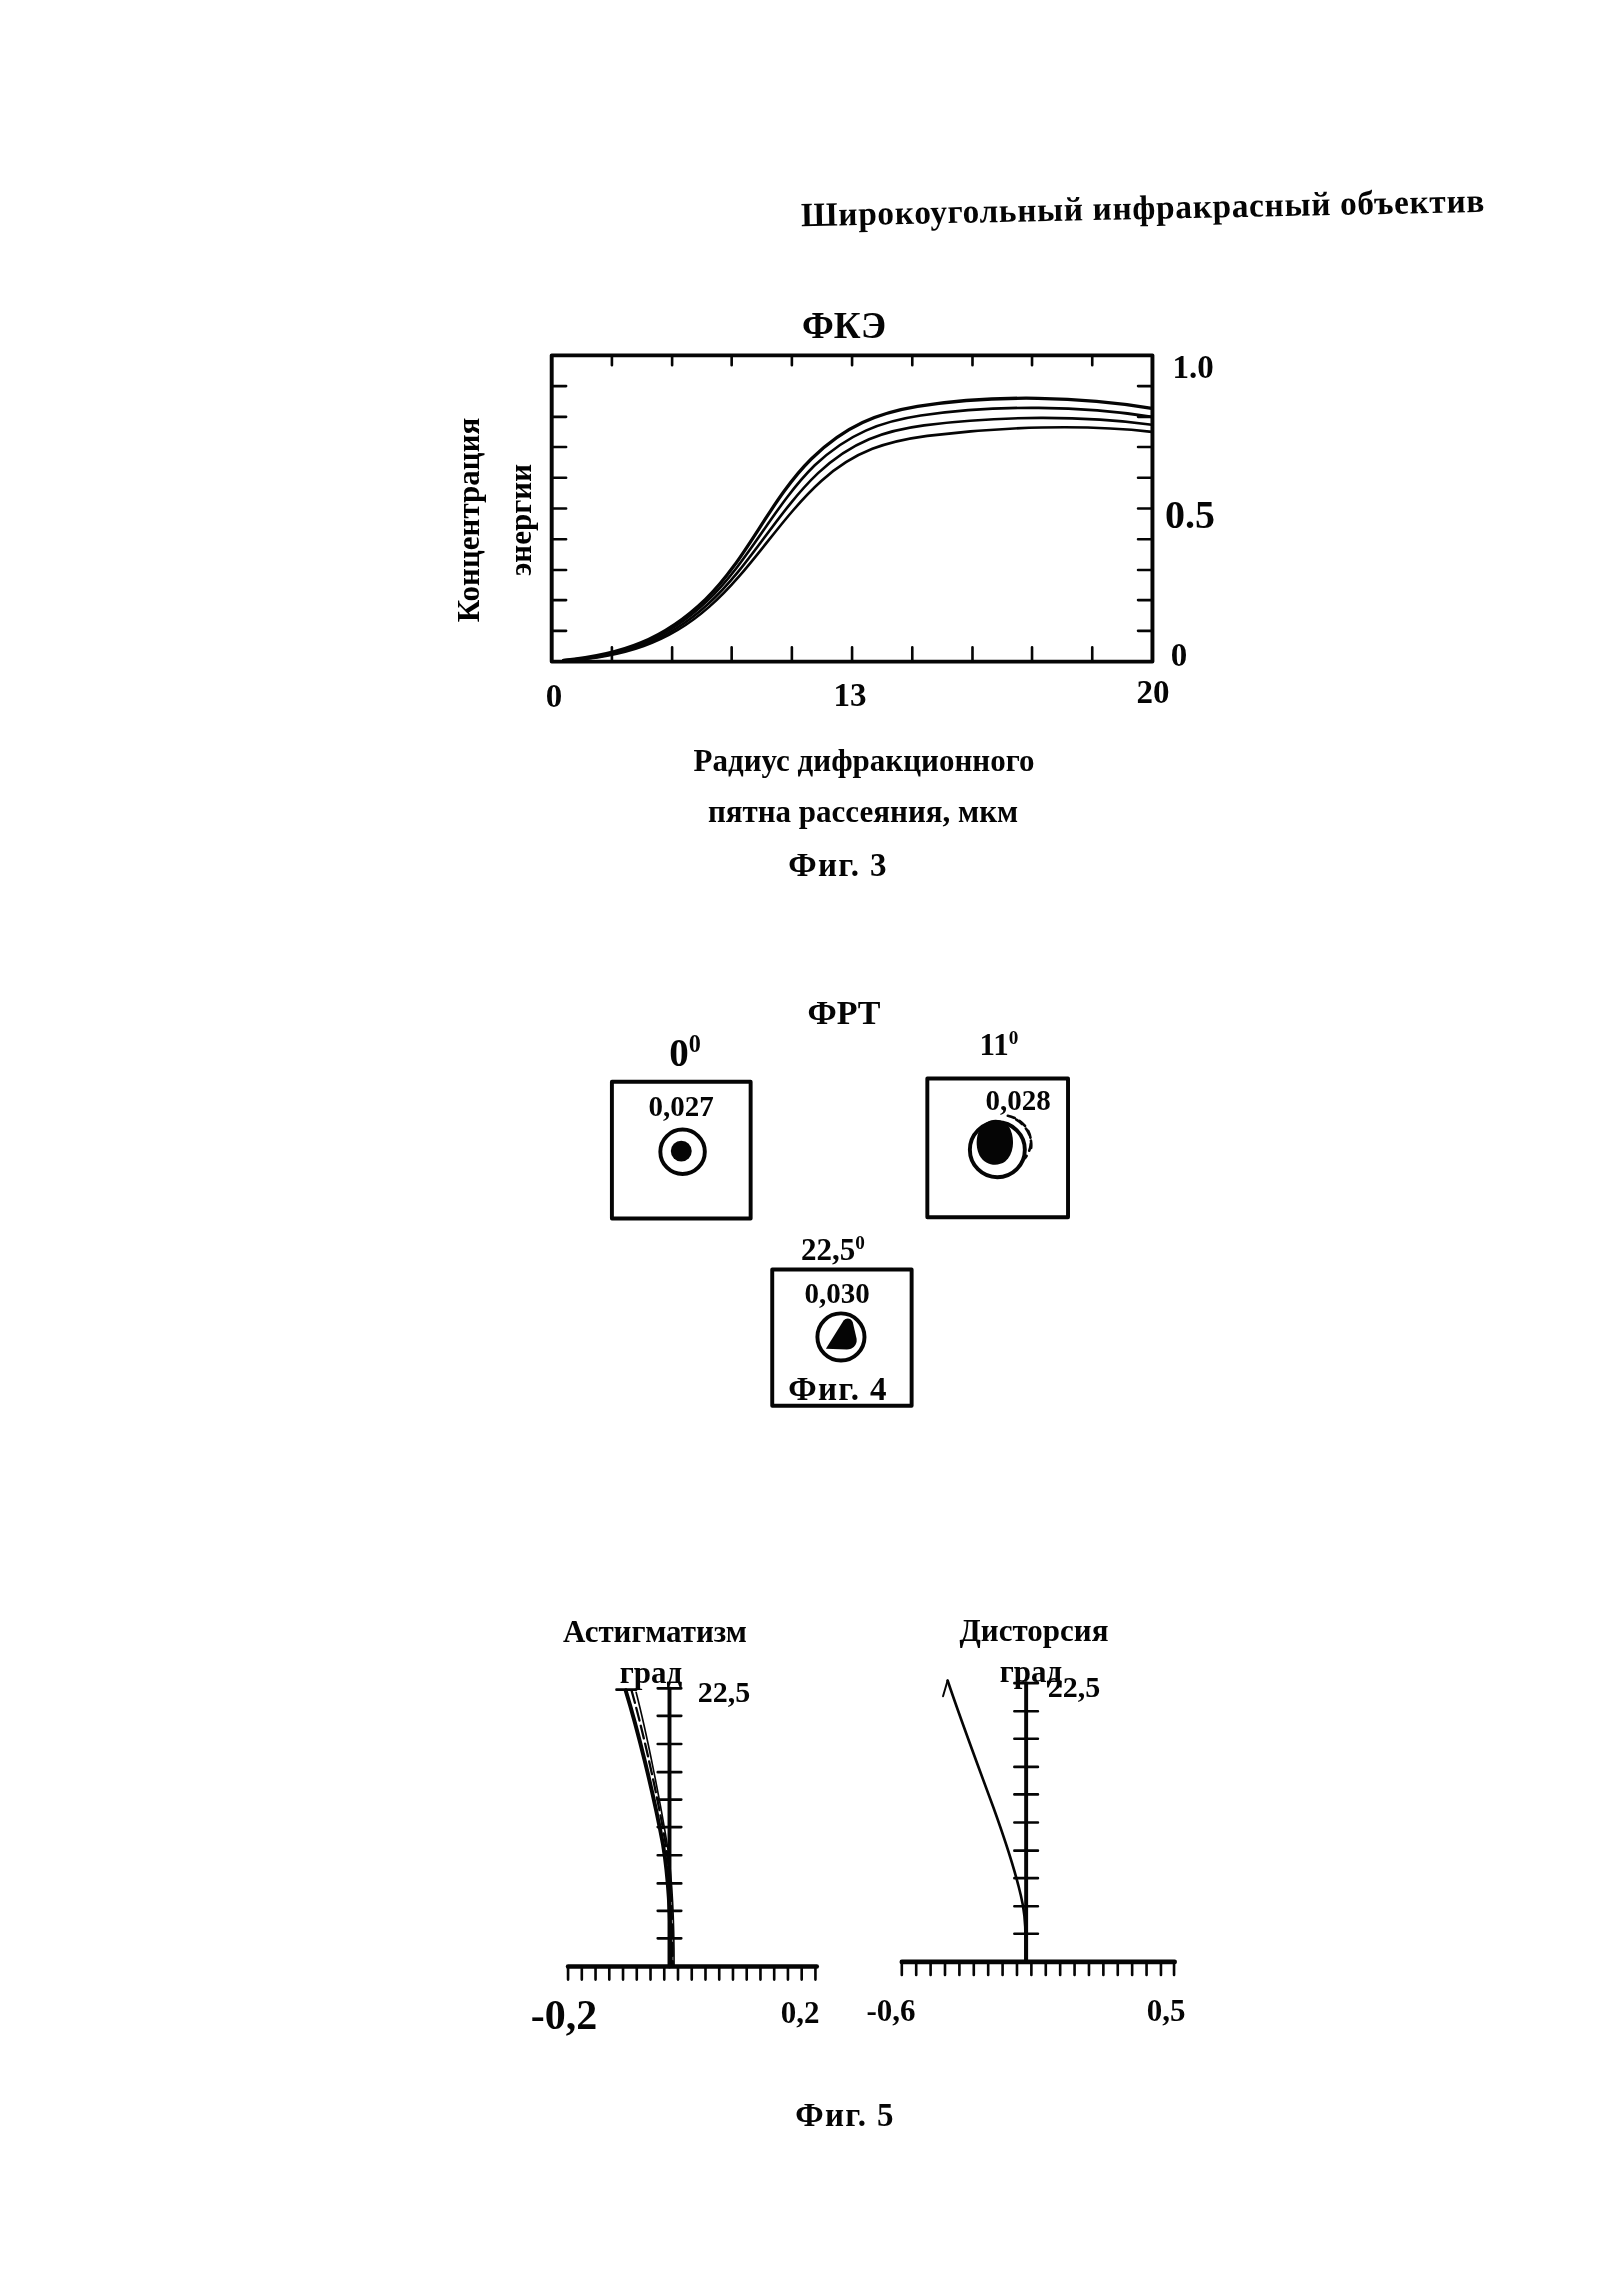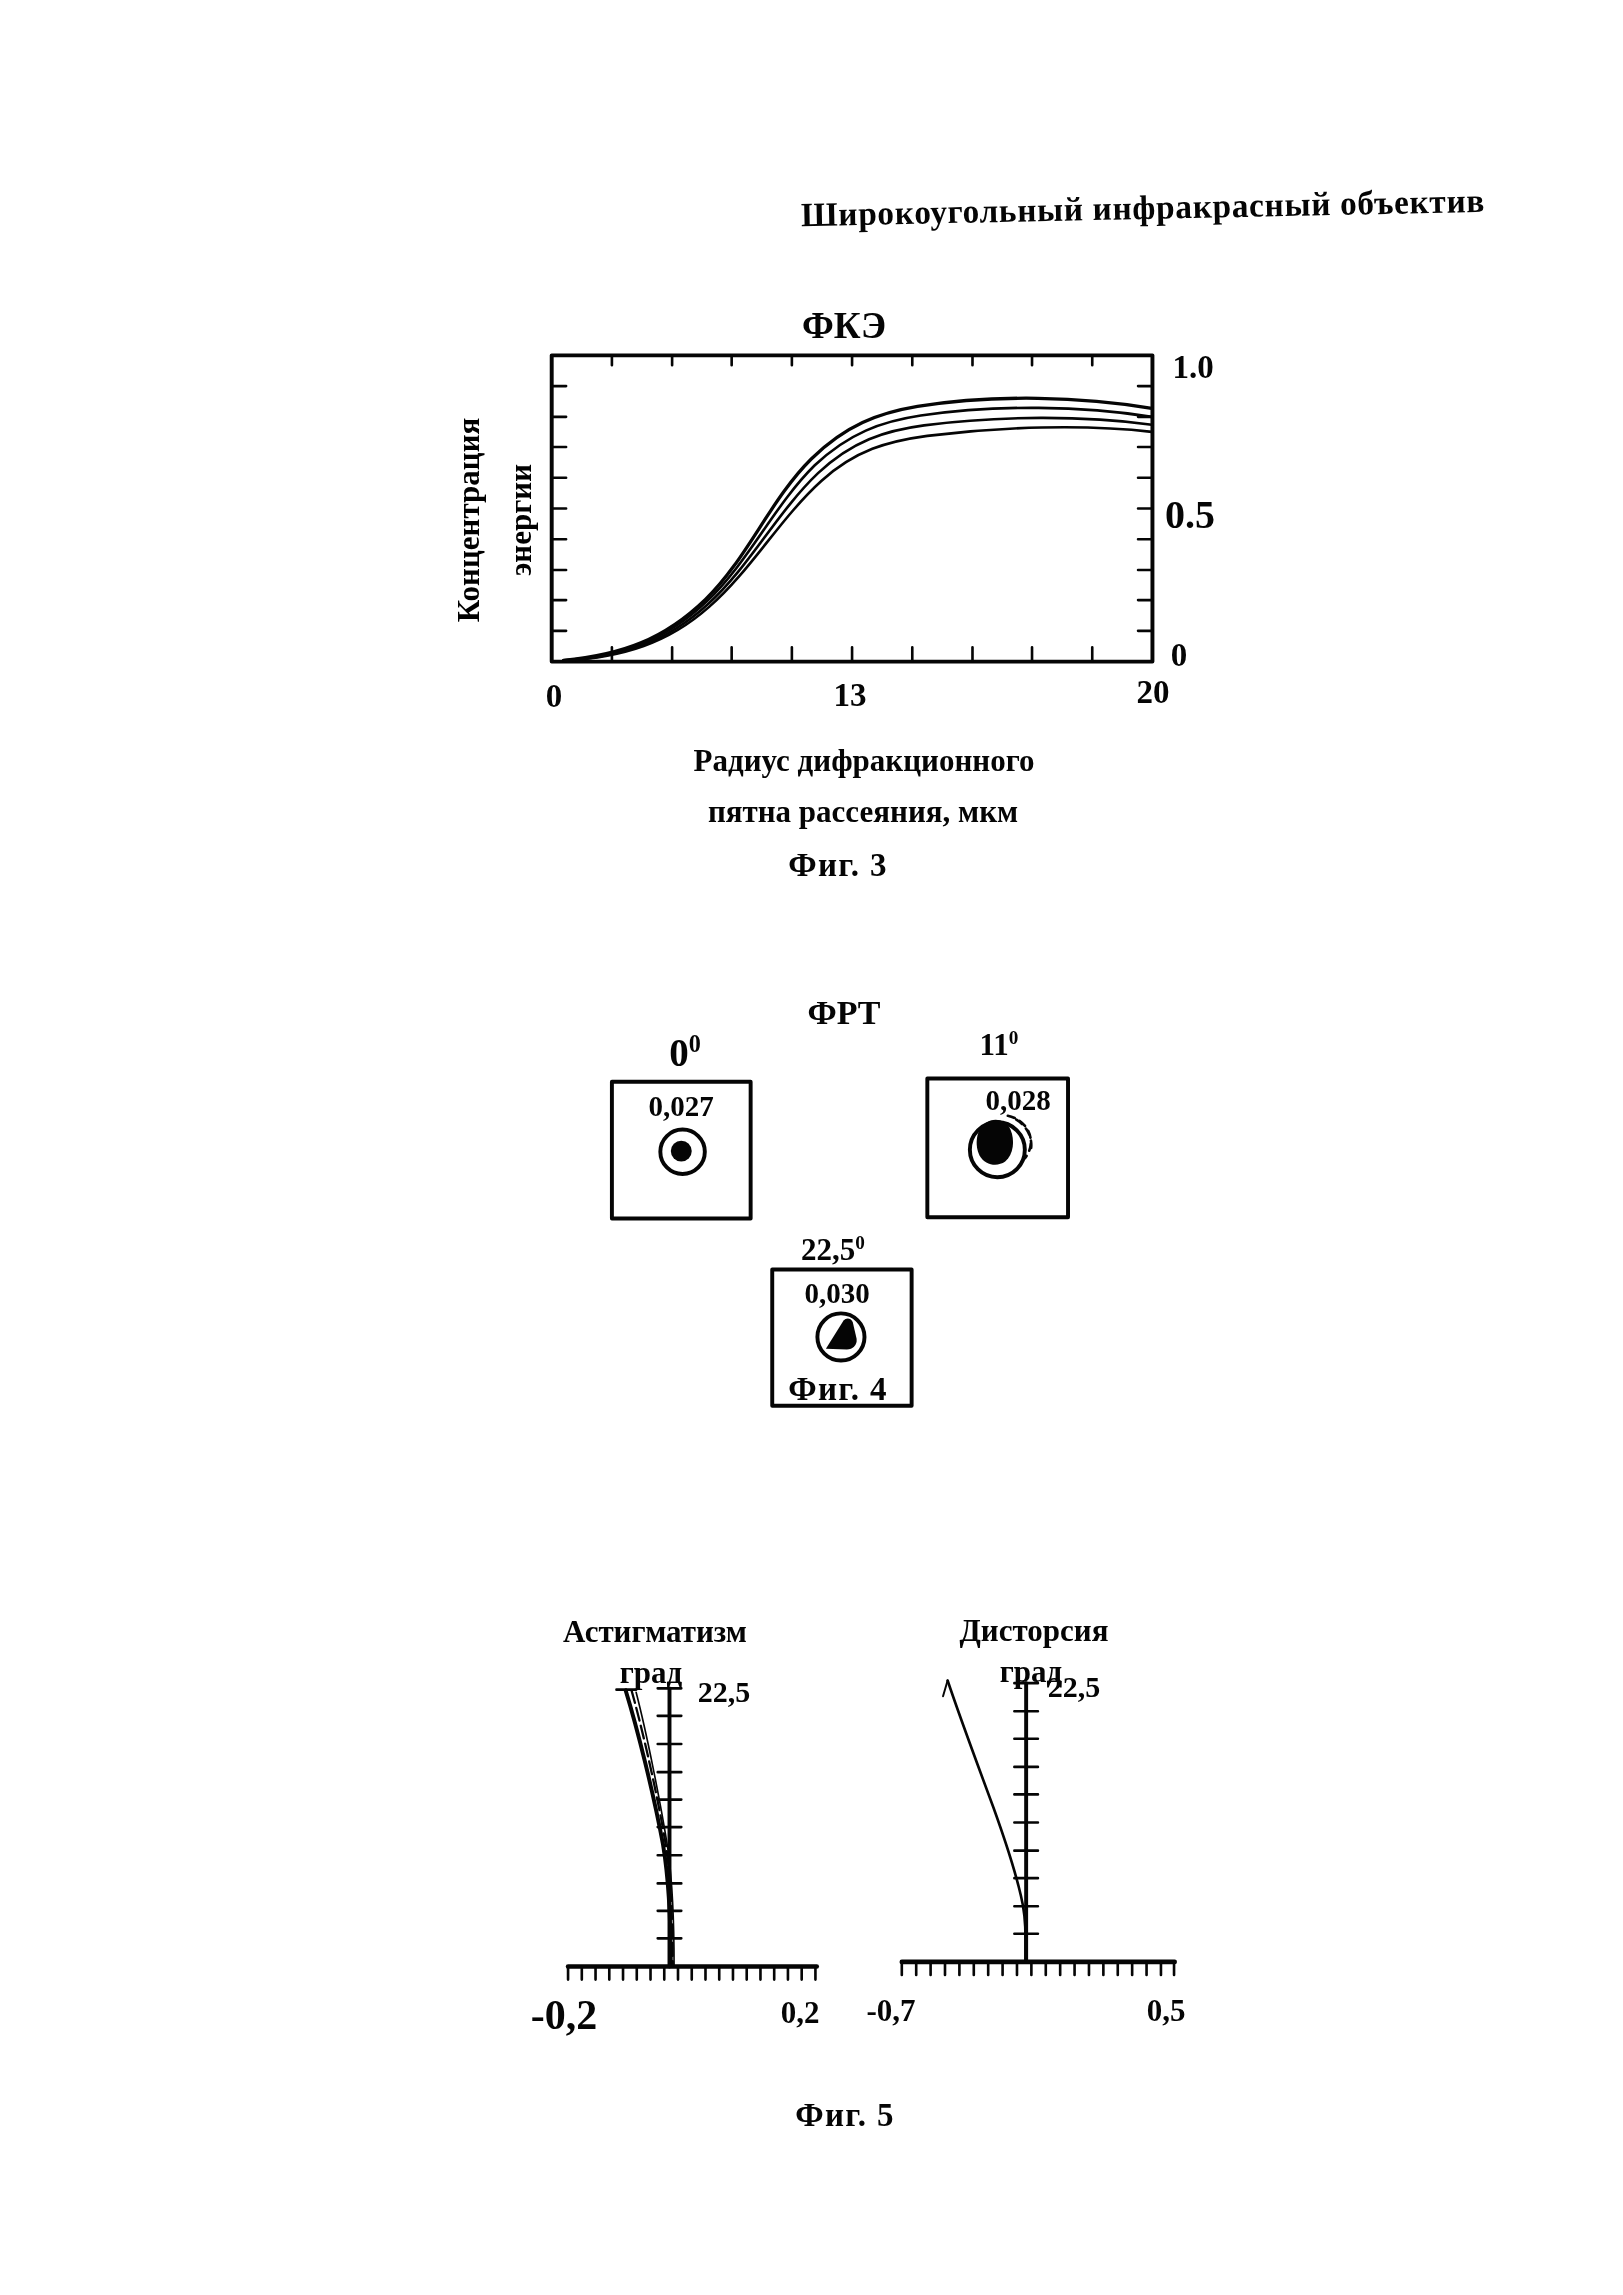--- a/index.html
+++ b/index.html
@@ -118,19 +118,19 @@
 
   <div class="t" style="left:655px;top:1632px;font-size:31px;">Астигматизм</div>
   <div class="t" style="left:651px;top:1673px;font-size:31px;">град</div>
   <div class="t" style="left:724px;top:1692px;font-size:30px;">22,5</div>
   <div class="t" style="left:564px;top:2015px;font-size:42px;">-0,2</div>
   <div class="t" style="left:800px;top:2013px;font-size:31px;">0,2</div>
 
   <div class="t" style="left:1034px;top:1631px;font-size:31px;">Дисторсия</div>
   <div class="t" style="left:1031px;top:1672px;font-size:31px;">град</div>
   <div class="t" style="left:1074px;top:1687px;font-size:30px;">22,5</div>
-  <div class="t" style="left:891px;top:2011px;font-size:31px;">-0,7</div>
+  <div class="t" style="left:891px;top:2011px;font-size:31px;">-0,6</div>
   <div class="t" style="left:1166px;top:2011px;font-size:31px;">0,5</div>
 
   <div class="t cap" style="left:845px;top:2115px;font-size:33px;">Фиг. 5</div>
 
 </div>
 
 
 </body></html>

